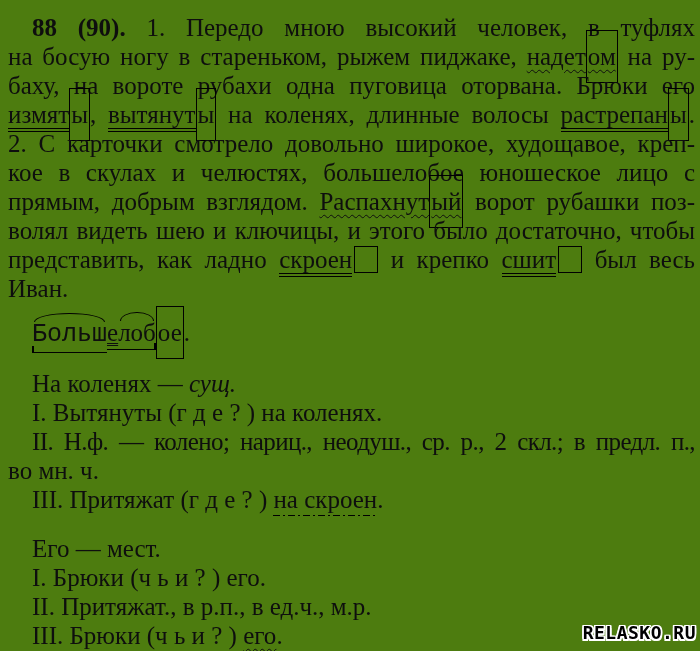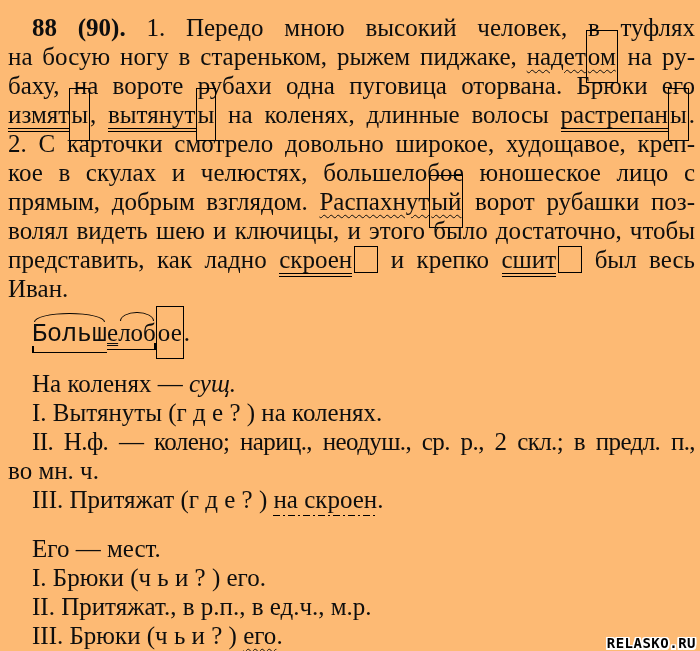--- a/index.html
+++ b/index.html
@@ -1,21 +1,21 @@
 <!DOCTYPE html>
 <html><head>
 <meta charset="utf-8">
 <style>
   html,body{margin:0;padding:0;background:#ffffff;}
   .page{
     position:relative;
     width:700px;height:651px;
     box-sizing:border-box;
     padding:13px 5px 0 8px;
-    background:#fdba74;
+    background:#4d7c0f;
     color:#0e0e0e;
     font-family:"Liberation Serif","DejaVu Serif",serif;
     overflow:hidden;
   }
   .line{font-size:25px;line-height:29px;white-space:pre-wrap;}
   .jl{text-align:justify;text-align-last:justify;}
   .indent{text-indent:24px;}
   .tight{letter-spacing:-0.6px;}
   .bold{font-weight:bold;}
   .italic{font-style:italic;}
@@ -42,23 +42,23 @@
   }
   .connect{text-decoration-line:underline;text-decoration-style:double;text-decoration-thickness:1px;text-underline-offset:2px;}
   .stem{border-bottom:1.5px solid #000;padding-bottom:3px;}
   .stem-start{position:relative;font-family:Liberation Mono, monospace;}
   .stem-start::after{content:"";position:absolute;left:0;bottom:-1px;width:1.5px;height:7px;background:#000;}
   .stem-end{position:relative;}
   .stem-end::after{content:"";position:absolute;right:0;bottom:-1px;width:1.5px;height:7px;background:#000;}
   .morph-block{margin-top:15px;}
   .block{margin-top:20px;}
   .watermark{
-    position:absolute;right:4px;bottom:0;
+    position:absolute;right:4px;bottom:8px;
     font-family:"DejaVu Sans Mono","Liberation Mono",monospace;
-    font-weight:bold;font-size:14px;letter-spacing:0.5px;color:#000;
+    font-weight:bold;font-size:18px;letter-spacing:0.5px;color:#000;
     text-shadow:-1.5px 0 #fff,1.5px 0 #fff,0 -1.5px #fff,0 1.5px #fff,
                 -1.5px -1.5px #fff,1.5px 1.5px #fff,-1.5px 1.5px #fff,1.5px -1.5px #fff;
   }
 </style>
 </head>
 <body>
 
 <div class="page">
   <div>
       <div class="line jl indent"><span class="bold">88 (90).</span><span> 1. Передо мною высокий человек, в туфлях</span></div>

